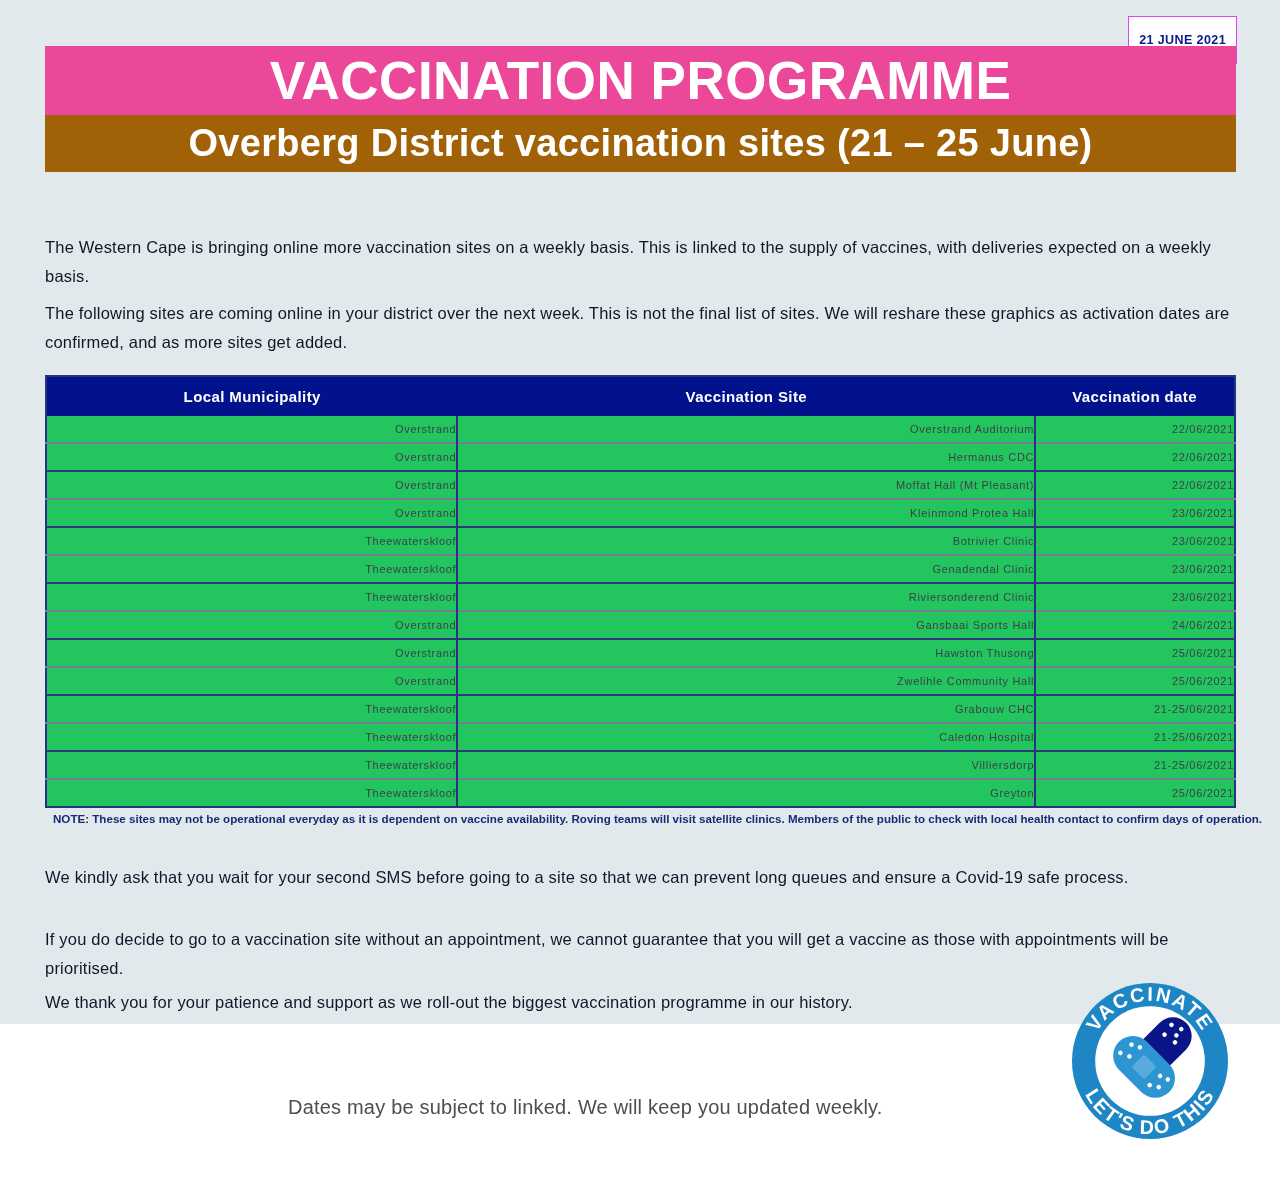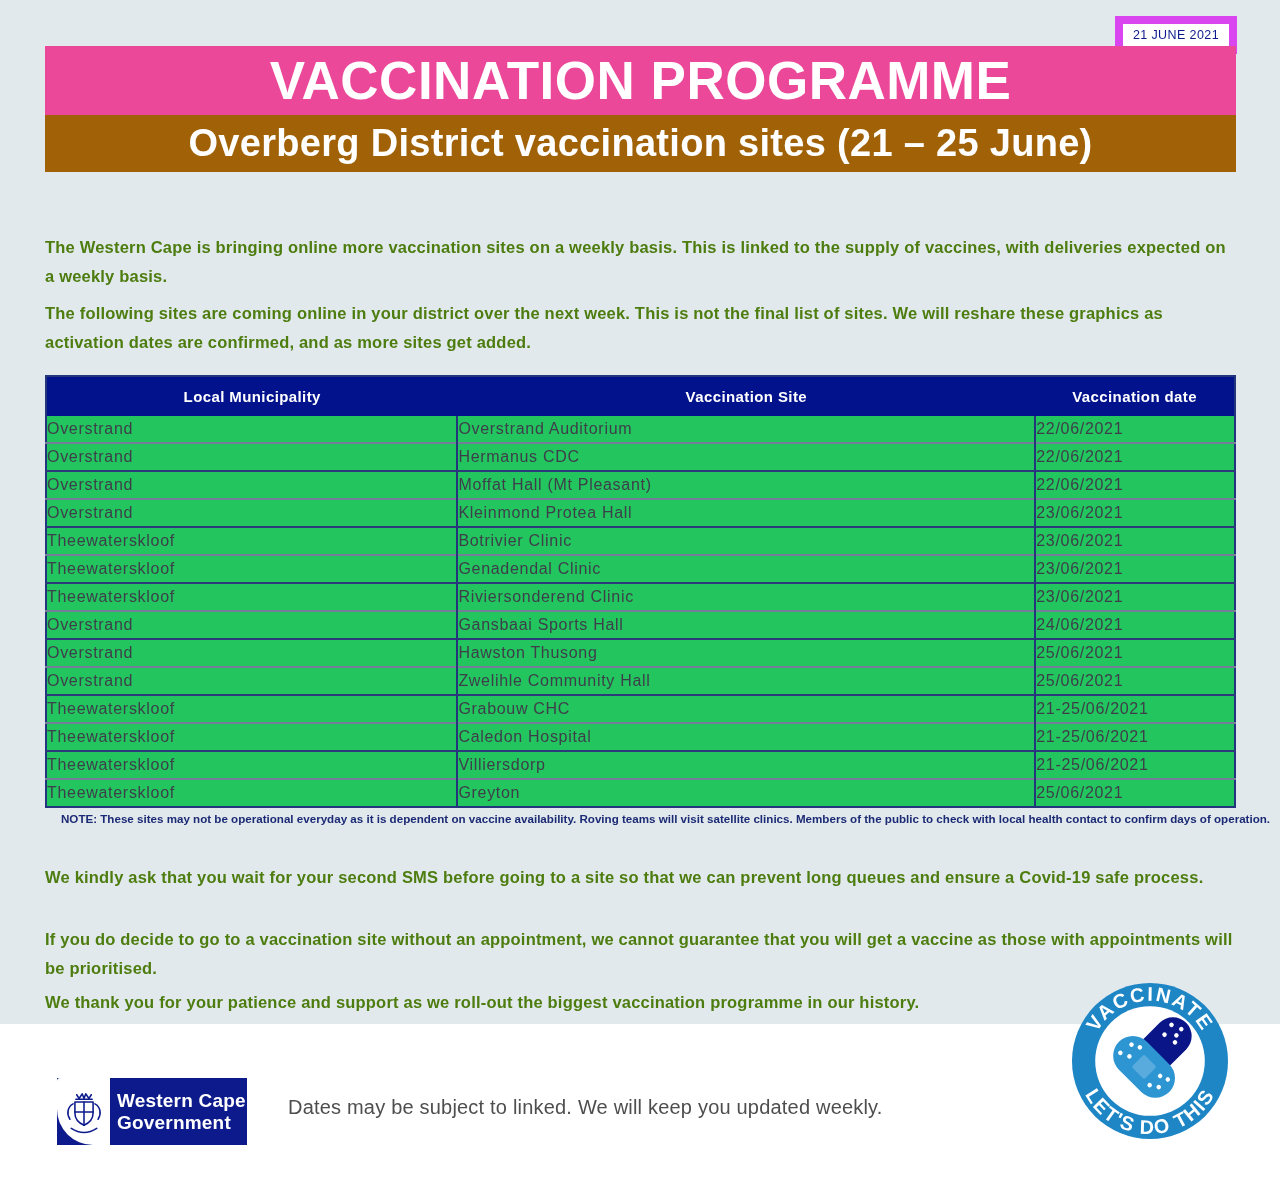--- a/index.html
+++ b/index.html
@@ -2,57 +2,57 @@
 <html><head>
 <meta charset="utf-8">
 <style>
   html,body{margin:0;padding:0;}
   .page{
     position:relative;width:1280px;height:1188px;overflow:hidden;
     background:#e2e9ed;font-family:"Liberation Sans",sans-serif;
   }
   .footer-band{position:absolute;left:0;top:1024px;width:1280px;height:164px;background:#ffffff;}
   .date-badge{
-    position:absolute;top:16px;right:43px;background:#ffffff;border:8px solid #d946ef;
-    color:#0c1a8c;font-weight:400;font-size:12.5px;letter-spacing:.4px;padding:4px 10px;
+    position:absolute;top:16px;right:43px;background:#ffffff;border:1px solid #d946ef;
+    color:#0c1a8c;font-weight:700;font-size:12.5px;letter-spacing:.4px;padding:16px 10px;
   }
   .banner-title{
     position:absolute;left:45px;top:46px;width:1191px;height:69px;background:#ec4899;
     color:#ffffff;display:flex;align-items:center;justify-content:center;
     font-size:53px;font-weight:800;letter-spacing:.5px;
   }
   .banner-subtitle{
     position:absolute;left:45px;top:115px;width:1191px;height:57px;background:#a16207;
     color:#ffffff;display:flex;align-items:center;justify-content:center;
     font-size:38px;font-weight:800;letter-spacing:.3px;
   }
   .para{
-    position:absolute;left:45px;width:1192px;color:#4d7c0f;
-    font-size:16.5px;line-height:29px;letter-spacing:.2px;font-weight:bold;
+    position:absolute;left:45px;width:1192px;color:#0f172a;
+    font-size:16.5px;line-height:29px;letter-spacing:.2px;
   }
   .p1{top:216px}.p2{top:282px}.p3{top:846px}.p4{top:908px}.p5{top:971px}
   .sites-table{
     position:absolute;left:45px;top:375px;width:1191px;background:#22c55e;
     border-collapse:collapse;border:2px solid #25357d;table-layout:fixed;
   }
   .sites-table th{
     background:#02128c;color:#ffffff;font-size:15px;font-weight:700;
     height:37px;letter-spacing:.4px;text-align:center;
   }
   .sites-table td{
-    height:26px;font-size:16px;color:#3e3e4b;text-align:left;letter-spacing:.7px;
+    height:26px;font-size:11px;color:#3e3e4b;text-align:right;letter-spacing:.7px;
     border-left:2px solid #25357d;padding:0;
   }
   .sites-table td:first-child{border-left:none;}
   .sites-table tbody tr{border-bottom:2px solid #747e97;}
   .sites-table tbody tr:nth-child(even){border-bottom-color:#2c3a7c;}
   .sites-table tbody tr:last-child{border-bottom:none;}
   .col-muni{width:34.6%}.col-site{width:48.6%}.col-date{width:16.8%}
   .note{
-    position:absolute;left:37px;top:812px;width:1191px;white-space:nowrap;
+    position:absolute;left:29px;top:812px;width:1191px;white-space:nowrap;
     font-size:11.6px;font-weight:700;color:#1b2a74;padding-left:24px;
   }
   .logo{
     position:absolute;left:57px;top:1078px;width:190px;height:67px;background:#0d1a8c;display:flex;
   }
   .logo-emblem{
     width:53px;height:67px;background:#ffffff;border-radius:3px 0 0 36px;
     display:flex;align-items:center;justify-content:center;flex:none;
   }
   .logo-text{
@@ -165,36 +165,20 @@
   </table>
 
   <div class="note">NOTE: These sites may not be operational everyday as it is dependent on vaccine availability. Roving teams will visit satellite clinics. Members of the public to check with local health contact to confirm days of operation.</div>
 
   <p class="para p3">We kindly ask that you wait for your second SMS before going to a site so that we can prevent long queues and ensure a Covid-19 safe process.</p>
   <p class="para p4">If you do decide to go to a vaccination site without an appointment, we cannot guarantee that you will get a vaccine as those with appointments will be prioritised.</p>
   <p class="para p5">We thank you for your patience and support as we roll-out the biggest vaccination programme in our history.</p>
 
   <div class="footer-band"></div>
 
-  <div class="logo">
-    <div class="logo-emblem">
-      <svg viewBox="0 0 44 52" width="40" height="48" fill="none" stroke="#0d1a8c" stroke-width="1.7" stroke-linecap="round" stroke-linejoin="round">
-        <path d="M14 7 l2.6 4.2 L20 6 l2 5 2-5 3.4 5.2 L30 7"></path>
-        <path d="M13 12 h18"></path>
-        <path d="M12 15 h20 v12 c0 8 -5.5 11.5 -10 13.5 c-4.5 -2 -10 -5.5 -10 -13.5 z"></path>
-        <path d="M22 15 v25.5 M12 26 h20"></path>
-        <path d="M10 17 c-6 3 -7.5 11 -3.5 17 M34 17 c6 3 7.5 11 3.5 17"></path>
-        <path d="M8 44 q14 9 28 0"></path>
-      </svg>
-    </div>
-    <div class="logo-text">
-      <span>Western Cape</span>
-      <span>Government</span>
-    </div>
-  </div>
 
   <div class="disclaimer">Dates may be subject to linked. We will keep you updated weekly.</div>
 
   <div class="badge">
     <svg viewBox="0 0 160 160" width="158" height="158">
       <circle cx="80" cy="80" r="79" fill="#1e86c5"></circle>
       <circle cx="80" cy="80" r="55.5" fill="#ffffff"></circle>
       <g>
         <g transform="translate(94,64) rotate(-45)">
           <rect x="-32" y="-19" width="64" height="38" rx="19" fill="#0a1688"></rect>

